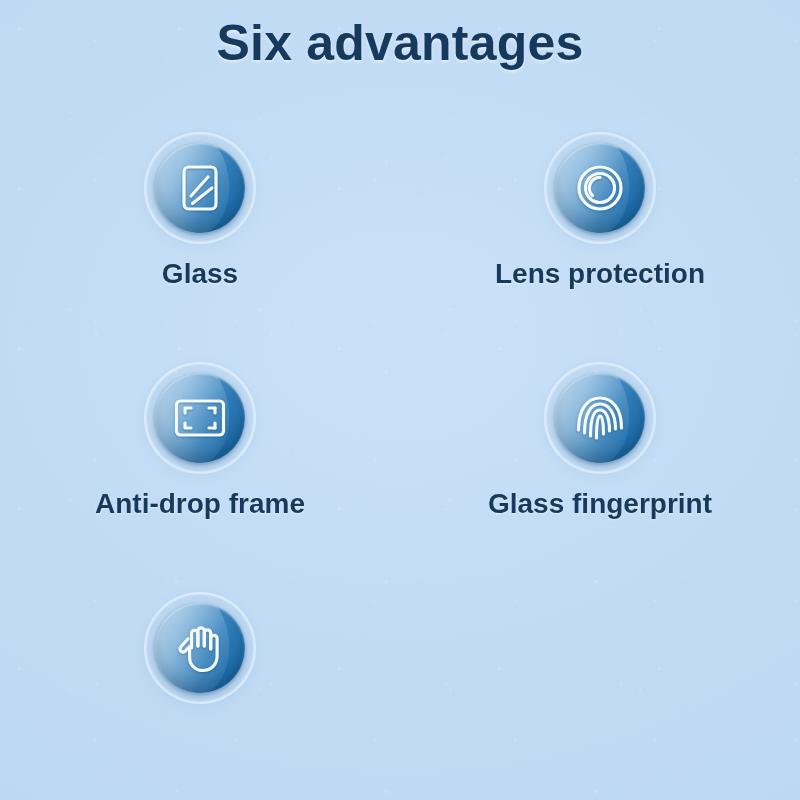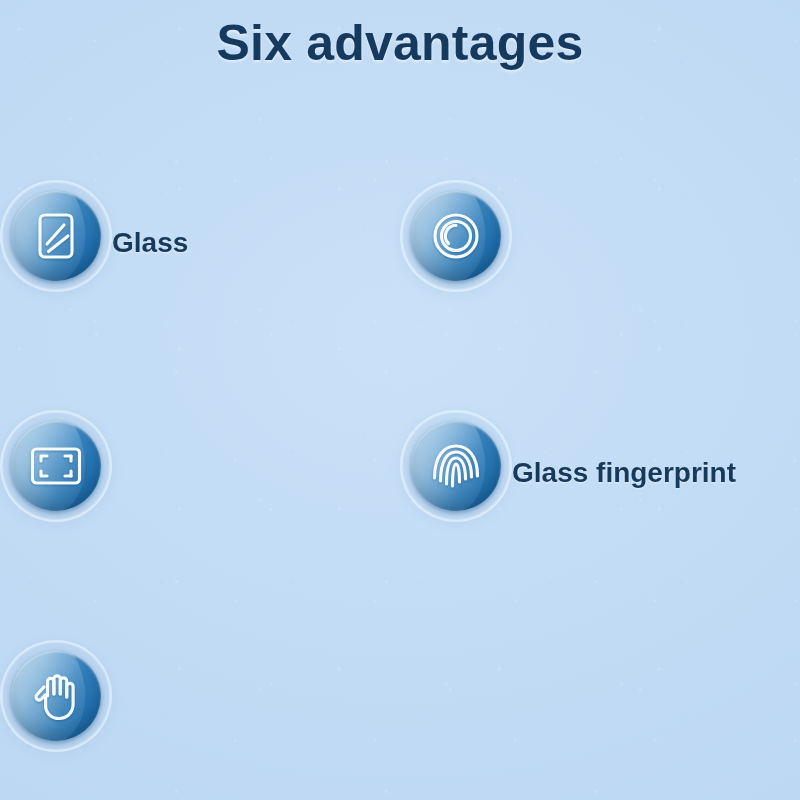--- a/index.html
+++ b/index.html
@@ -65,20 +65,21 @@
     height: 690px;
     display: grid;
     grid-template-columns: 1fr 1fr;
     grid-template-rows: 1fr 1fr 1fr;
     z-index: 2;
   }
 
   .cell {
     position: relative;
     display: flex;
+    flex-direction: column;
     align-items: center;
     justify-content: flex-start;
     padding-top: 22px;
   }
 
   
   .badge {
     position: relative;
     width: 112px;
     height: 112px;
@@ -207,37 +208,39 @@
     <div class="cell">
       <div class="badge">
         <div class="disc">
           <svg class="glyph" viewBox="0 0 60 60">
             <circle cx="30" cy="30" r="21"></circle>
             <circle cx="30" cy="30" r="14.5"></circle>
             <path d="M22.5 37.5 A10.6 10.6 0 0 1 30 19.4"></path>
           </svg>
         </div>
       </div>
+      <div class="label">Lens protection</div>
     </div>
 
 
     <div class="cell">
       <div class="badge">
         <div class="disc">
           <svg class="glyph" viewBox="0 0 60 60">
             <rect x="6.5" y="13" width="47" height="34" rx="4" ry="4"></rect>
             <polyline points="15,25 15,20 21,20"></polyline>
             <polyline points="45,20 45,25"></polyline>
             <polyline points="39,20 45,20"></polyline>
             <polyline points="15,35 15,40 21,40"></polyline>
             <polyline points="45,40 45,35"></polyline>
             <polyline points="39,40 45,40"></polyline>
           </svg>
         </div>
       </div>
+      <div class="label">Anti-drop frame</div>
     </div>
 
     <div class="cell">
       <div class="badge">
         <div class="disc">
           <svg class="glyph" viewBox="0 0 60 60">
             <path d="M8.5 42 C8.5 20 18 10 30 10 C42 10 51.5 20 51.5 40"></path>
             <path d="M14.5 45 C14.5 24.5 21.5 16 30 16 C38.5 16 45.5 24.5 45.5 41"></path>
             <path d="M20.5 48 C20.5 28 25 22 30 22 C35 22 39.5 28 39.5 43"></path>
             <path d="M26.5 50 C26.5 33 28 28 30 28 C32 28 33.5 33 33.5 46"></path>

